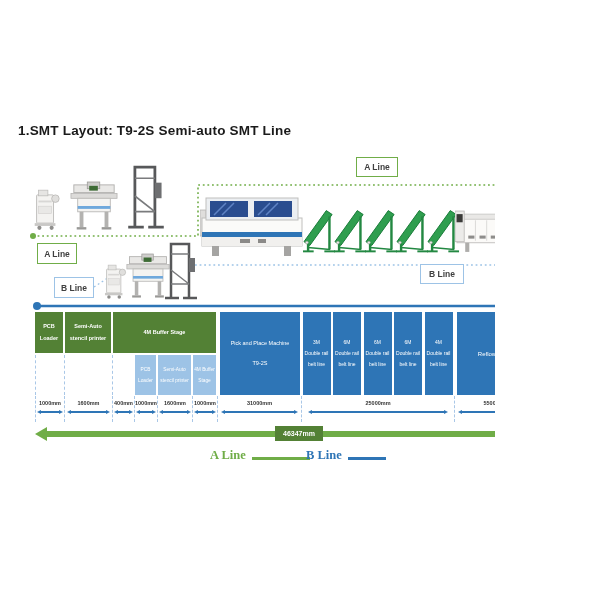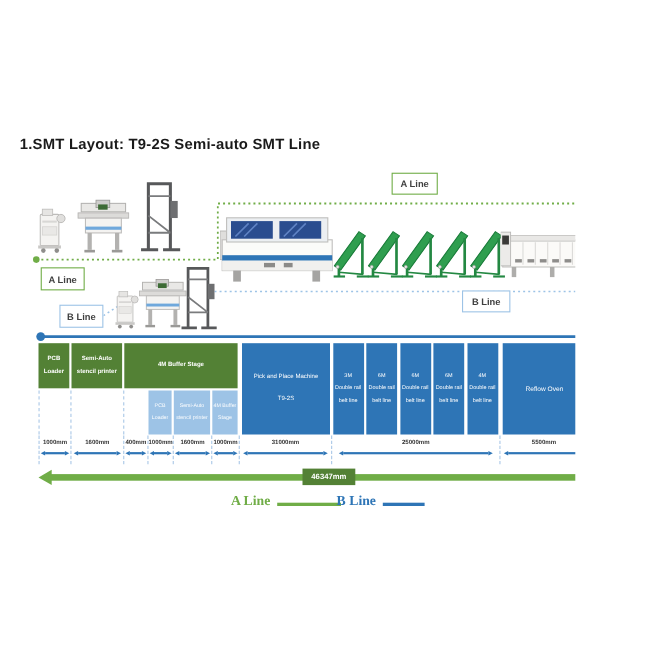--- a/index.html
+++ b/index.html
@@ -1,17 +1,17 @@
 <!DOCTYPE html>
 <html><head>
 <meta charset="utf-8">
 <style>
   html,body{margin:0;padding:0;background:#fff;}
   .stage{position:relative;width:495px;height:600px;background:#ffffff;overflow:hidden;
-         font-family:"Liberation Sans",sans-serif;padding-left:28px;}
+         font-family:"Liberation Sans",sans-serif;}
   .abs{position:absolute;}
   .title{left:18px;top:123px;font-size:13.5px;font-weight:bold;color:#1a1a1a;letter-spacing:.2px;}
   
   .linebox{position:absolute;background:#fff;display:flex;align-items:center;justify-content:center;
            font-size:8.5px;font-weight:bold;color:#404040;box-sizing:border-box;z-index:6;}
   .linebox.green{border:1.5px solid #70ad47;}
   .linebox.blue{border:1.5px solid #9dc3e6;}
   
   .table{position:absolute;left:35px;top:312px;width:530px;height:83px;z-index:4;}
   .tcell{position:absolute;box-sizing:border-box;display:flex;flex-direction:column;align-items:center;

